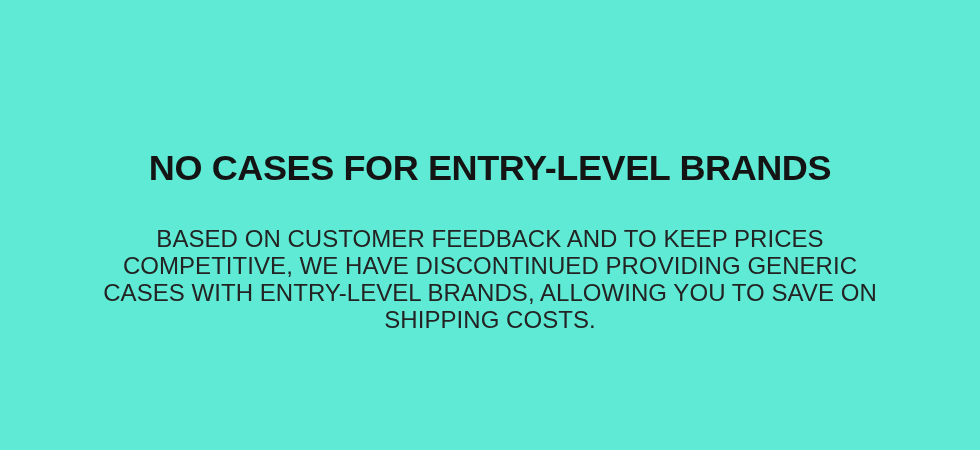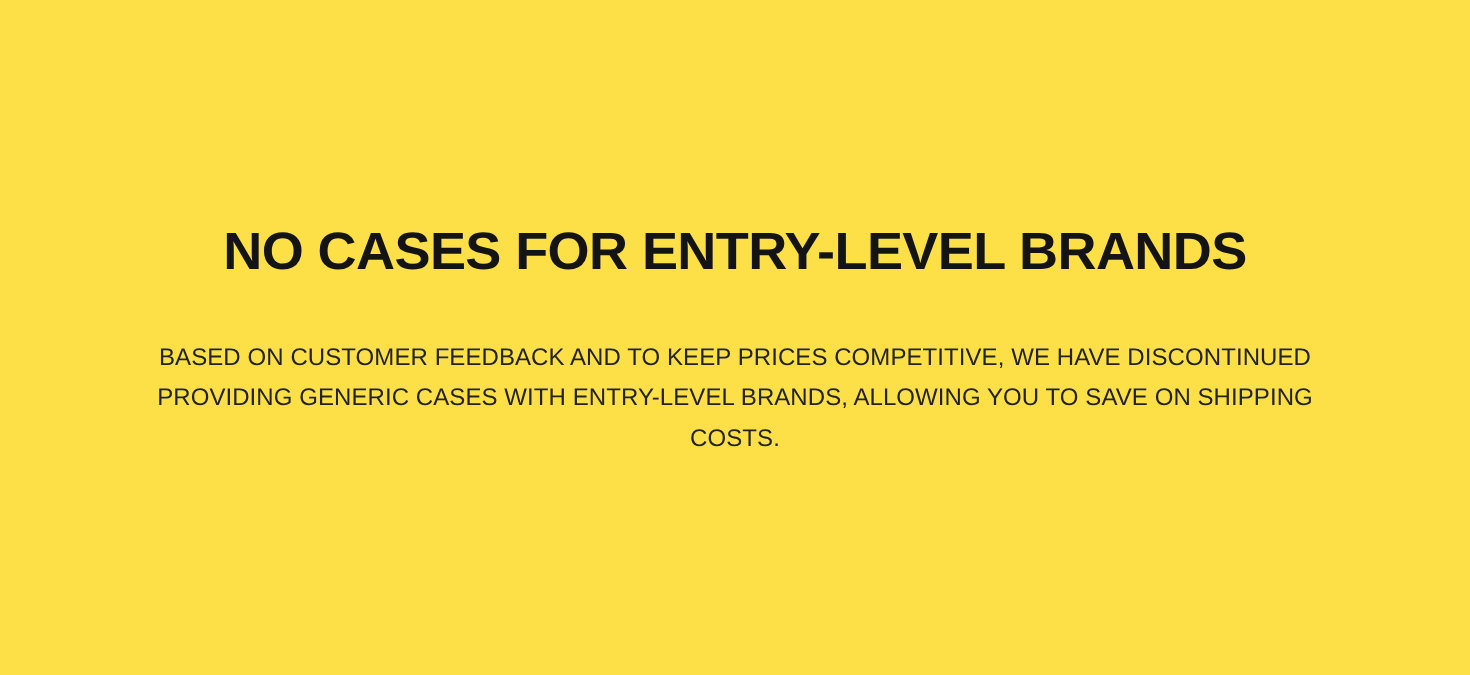--- a/index.html
+++ b/index.html
@@ -14,21 +14,21 @@
     background: #ffffff;
     font-family: "Liberation Sans", sans-serif;
     -webkit-font-smoothing: antialiased;
     overflow: hidden;
   }
 
   .promo-banner {
     position: relative;
     width: 980px;
     height: 450px;
-    background: #fde047;
+    background: #5eead4;
     box-sizing: border-box;
     display: block;
   }
 
   .promo-content {
     position: absolute;
     left: 0;
     top: 0;
     width: 980px;
     padding-top: 150px;
@@ -50,21 +50,21 @@
     text-align: center;
     transform: scaleX(1.03);
     transform-origin: center center;
   }
 
   .promo-body {
     margin: 0 auto;
     padding: 0;
     width: 800px;
     font-family: "Liberation Sans", sans-serif;
-    font-size: 16px;
+    font-size: 24px;
     font-weight: 400;
     line-height: 27px;
     letter-spacing: 0.05px;
     color: #232323;
     text-transform: uppercase;
     text-align: center;
   }
 
   .promo-spacer {
     height: 39px;

